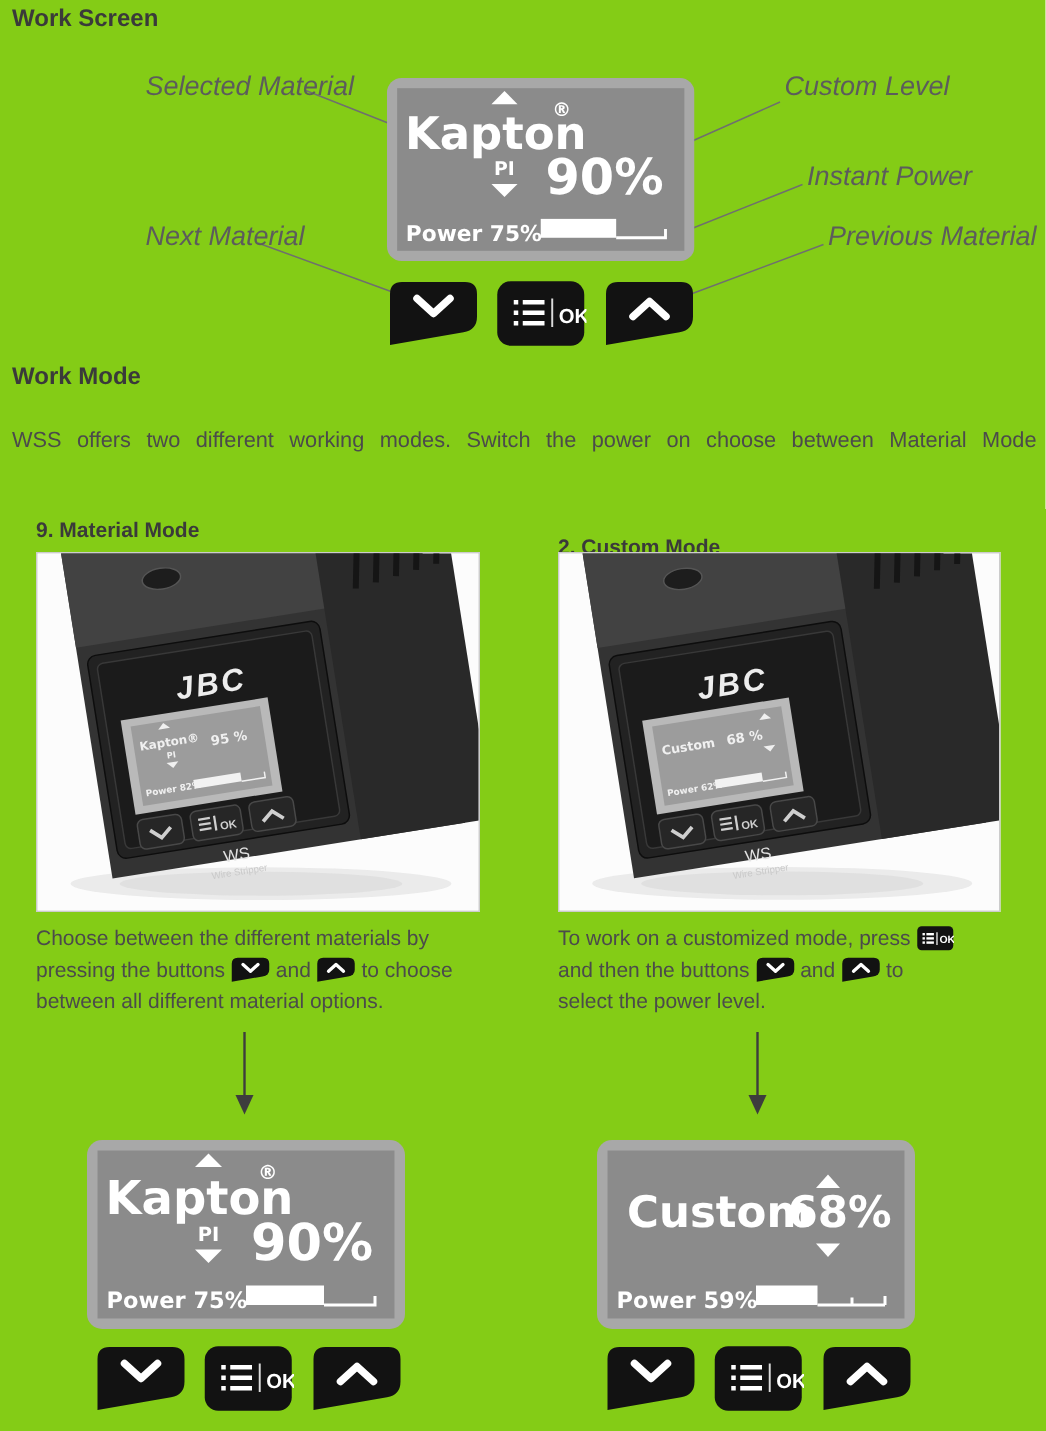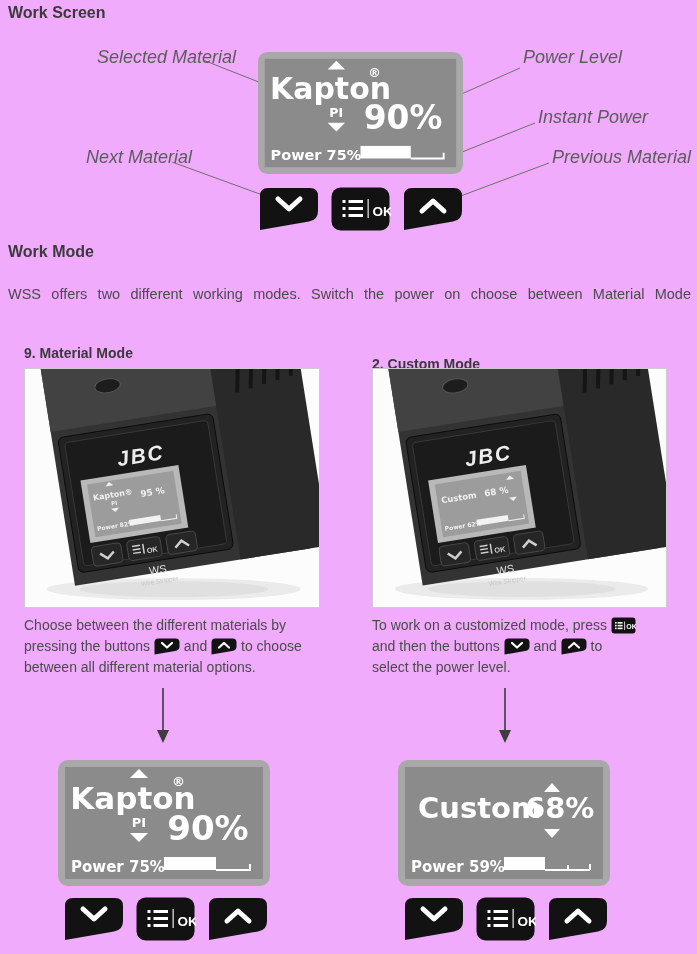--- a/index.html
+++ b/index.html
@@ -1,16 +1,16 @@
 <!DOCTYPE html>
 <html style="--screen-frame: #a8a8a8; --screen-bg: #8b8b8b; --button-bg: #121212; --text-heading: #3a3a3a; --text-body: #4b4b4b; --text-label: #5c5c5c; --photo-border: #cccccc;"><head>
 <meta charset="utf-8">
 <style>
   html,body{margin:0;padding:0;background:#fff;}
-  #page{position:relative;width:697px;height:954px;background:#f0abfc;
+  #page{position:relative;width:697px;height:954px;background:#84cc16;
         font-family:"Liberation Sans",sans-serif;color:var(--text-body,#4b4b4b);overflow:hidden;}
   .abs{position:absolute;}
   .h1{font-size:16px;font-weight:bold;color:var(--text-heading,#3a3a3a);}
   .h2{font-size:14px;font-weight:bold;color:var(--text-heading,#3a3a3a);}
   .callout{font-size:18px;font-style:italic;color:var(--text-label,#5c5c5c);white-space:nowrap;}
   .body-text{font-size:14.5px;line-height:22px;color:var(--text-body,#4b4b4b);}
   .caption{font-size:14px;line-height:21px;color:var(--text-body,#4b4b4b);}
   .intro-line1{text-align:justify;text-align-last:justify;}
   .photo-frame{border:1px solid var(--photo-border,#ccc);background:#fcfcfc;}
   .scr-frame{fill:var(--screen-frame,#a8a8a8);}
@@ -33,23 +33,23 @@
     <g stroke="#6f6f6f" stroke-width="1" fill="none">
       <line x1="203" y1="20" x2="284" y2="52"></line>
       <line x1="520" y1="28" x2="448" y2="60"></line>
       <line x1="535" y1="83" x2="452" y2="116"></line>
       <line x1="172" y1="122" x2="268" y2="157"></line>
       <line x1="549" y1="123" x2="458" y2="157"></line>
     </g>
   </svg>
 
   <div class="abs callout" style="left:97px;top:47px;">Selected Material</div>
-  <div class="abs callout" style="left:523px;top:47px;">Power Level</div>
+  <div class="abs callout" style="left:523px;top:47px;">Custom Level</div>
   <div class="abs callout" style="left:538px;top:107px;">Instant Power</div>
-  <div class="abs callout" style="left:86px;top:147px;">Next Material</div>
+  <div class="abs callout" style="left:97px;top:147px;">Next Material</div>
   <div class="abs callout" style="left:552px;top:147px;">Previous Material</div>
 
   <div class="abs" style="left:258px;top:52px;">
     <svg width="205" height="122" viewBox="0 0 212 126" preserveAspectRatio="none">
       <rect x="0" y="0" width="212" height="126" rx="10" class="scr-frame"></rect>
       <rect x="7" y="7" width="198" height="112" class="scr-bg"></rect>
       <polygon points="81,9 72,18 90,18" fill="#fff"></polygon>
       <text x="75" y="49" text-anchor="middle" font-size="31" class="scr-txt">Kapton</text>
       <text x="114" y="26" font-size="13" class="scr-txt">®</text>
       <text x="81" y="67" text-anchor="middle" font-size="13" class="scr-txt">PI</text>

